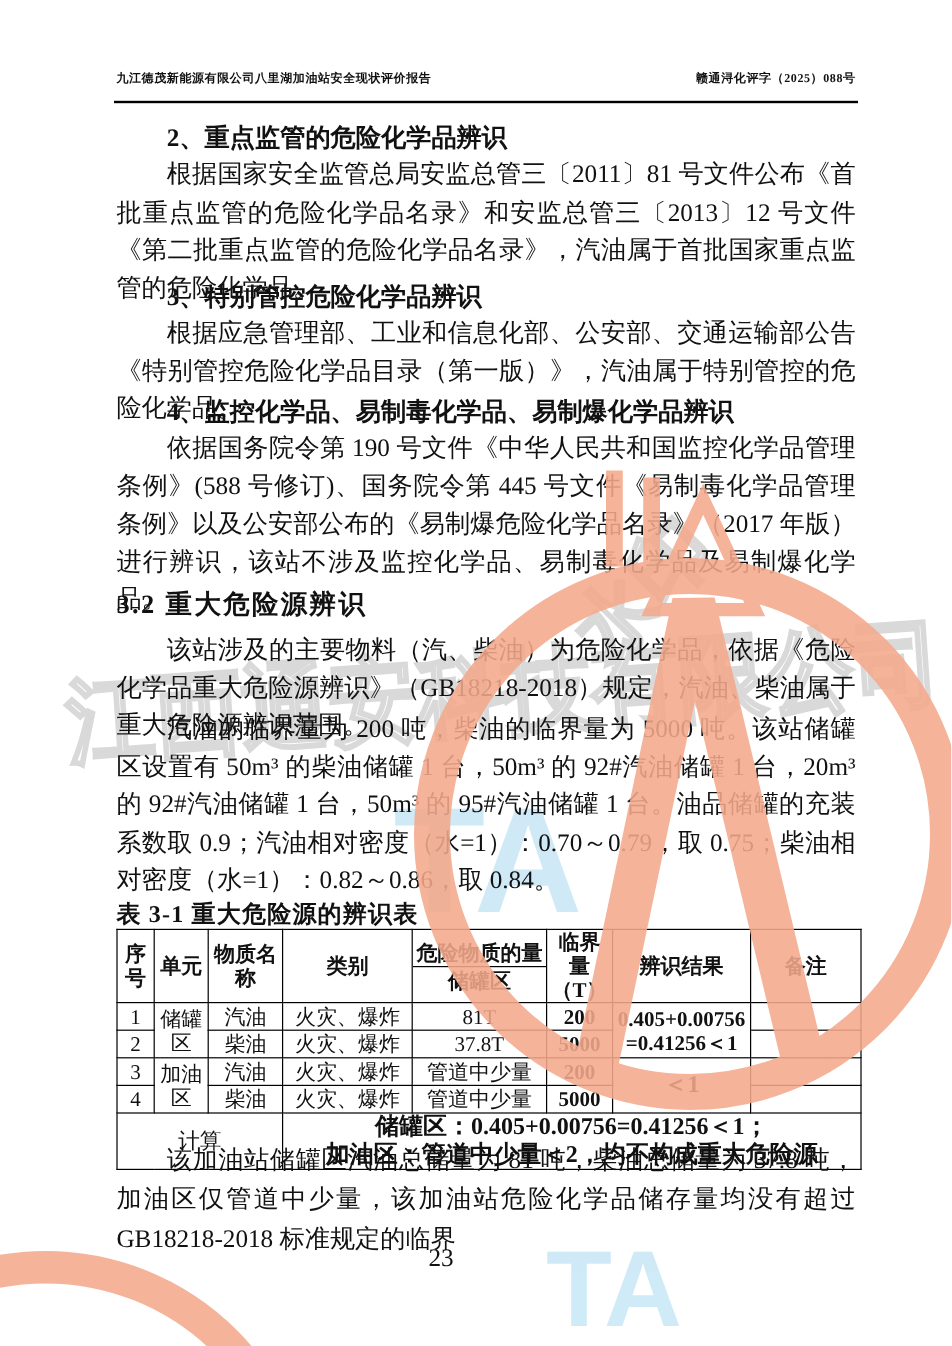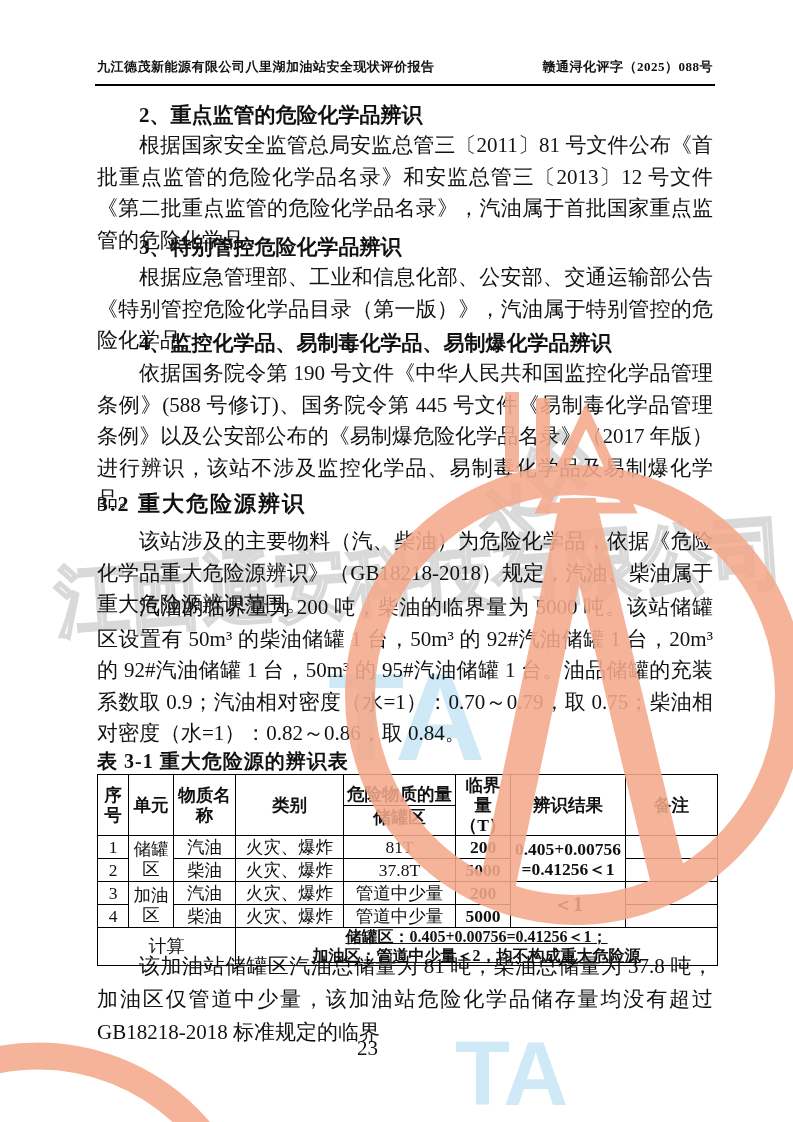--- a/index.html
+++ b/index.html
@@ -5,21 +5,21 @@
   html,body { margin:0; padding:0; background:#ffffff; }
   .page {
     position:relative; width:793px; height:1122px; background:#ffffff;
     font-family:"Liberation Serif","DejaVu Serif",serif; color:#111;
     overflow:hidden;
   }
   .abs { position:absolute; }
 
   
   .hdr { top:58px; left:97px; width:616px; display:flex; justify-content:space-between;
-         font-size:13px; font-weight:bold; letter-spacing:0.5px; }
+         font-size:10px; font-weight:bold; letter-spacing:0.5px; }
   .hdr-rule { top:84px; left:95px; width:620px; border-top:2.2px solid #000; }
 
   
   .h-num { font-size:21px; font-weight:bold; text-indent:2em; left:97px; width:616px; }
   .para  { font-size:21px; line-height:31.5px; text-align:justify; text-indent:2em;
            left:97px; width:616px; }
   .h-sec { font-size:22px; font-weight:bold; left:97px; width:616px; letter-spacing:2px; }
 
   
   .tbl-title { top:748px; left:97px; width:620px; 
@@ -30,21 +30,21 @@
   }
   table.idtable th, table.idtable td {
     border:1.5px solid #000; text-align:center; vertical-align:middle;
     padding:0 1px; line-height:1.15; overflow:hidden;
   }
   table.idtable th { font-weight:bold; height:36px; }
   table.idtable td { height:22px; }
   .amt-head { display:block; border-bottom:1.5px solid #000; padding:1px 0; }
   .amt-sub  { display:block; padding:1px 0; }
   .bold { font-weight:bold; }
-  td.calc-cell { height:48px; font-weight:bold; font-size:16px; line-height:1.35;text-decoration:underline; }
+  td.calc-cell { height:48px; font-weight:bold; font-size:20px; line-height:1.35; }
   td.calc-label { height:48px; font-size:18px; }
 
   .closing { top:950px; left:97px; width:616px; font-size:21px; line-height:33px;
              text-align:justify; text-indent:2em; }
   .pagenum { top:1036px; left:0; width:735px; text-align:center; font-size:21px; }
 
   .wm { left:0; top:0; width:793px; height:1122px; pointer-events:none; }
   .wm-back  { z-index:0; }
   .wm-front { z-index:3; opacity:0.88; }
   .content  { position:absolute; z-index:1; left:0; top:0; width:793px; height:1122px; }

